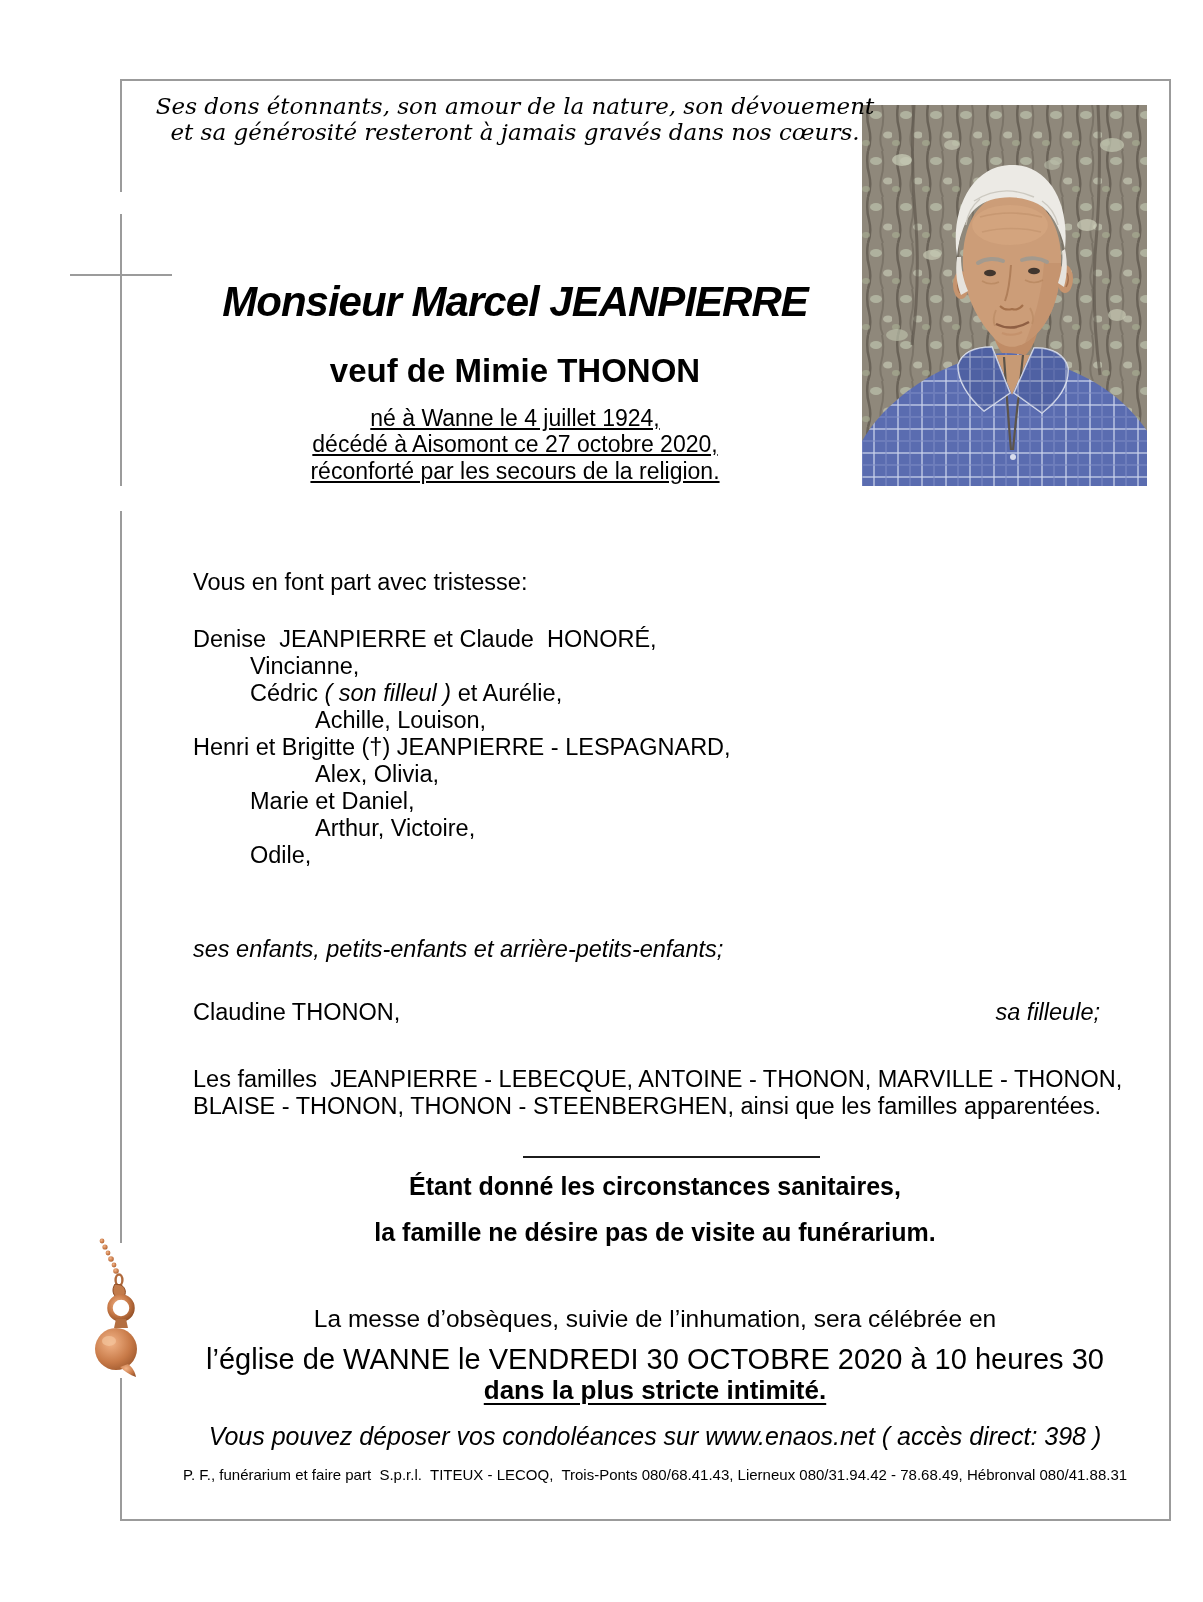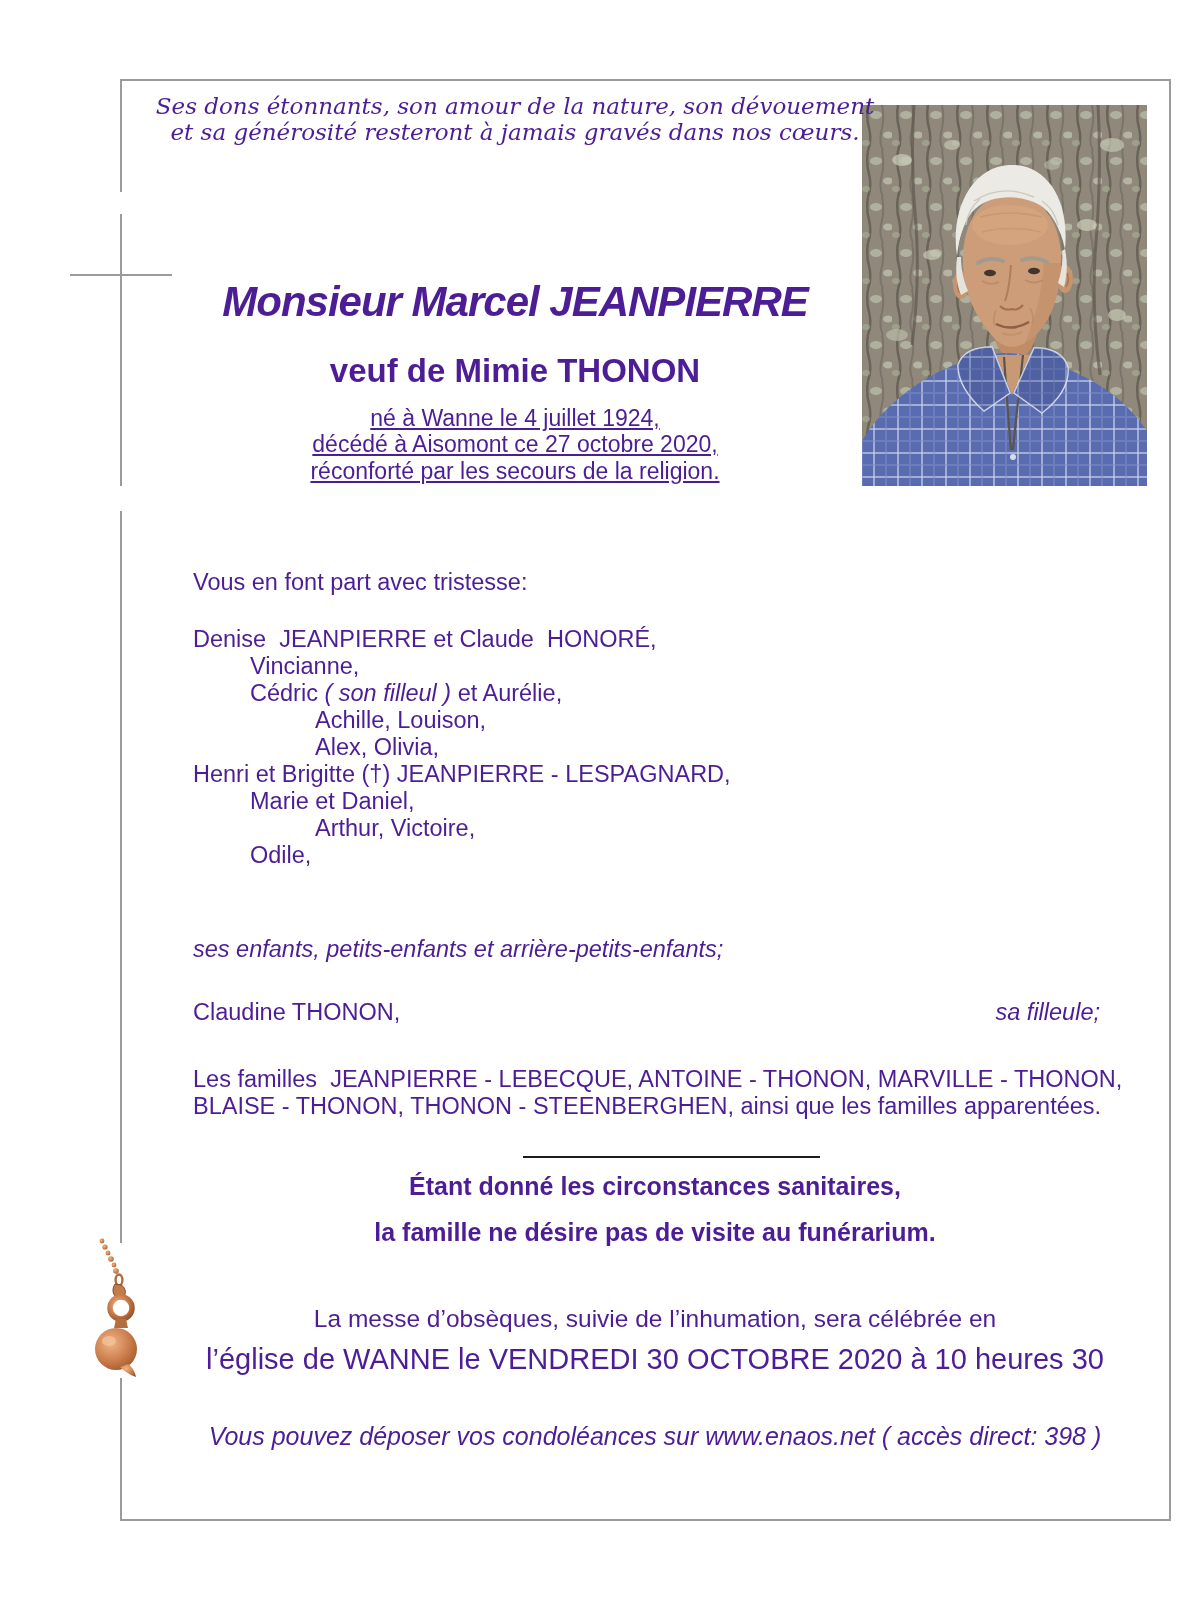--- a/index.html
+++ b/index.html
@@ -1,17 +1,17 @@
 <!DOCTYPE html>
 <html><head>
 <meta charset="utf-8">
 <style>
   html,body{margin:0;padding:0;background:#ffffff;}
   .page{position:relative;width:1203px;height:1602px;background:#ffffff;overflow:hidden;
-        font-family:"Liberation Sans", sans-serif;color:#4c1d95;}
+        font-family:"Liberation Sans", sans-serif;color:#000000;}
   .abs{position:absolute;}
   .line{white-space:pre;line-height:1.15;}
   .frame-line{position:absolute;background:#9b9b9b;}
   .sep{position:absolute;background:#1c1c1c;}
 
   
   .epitaph{left:150px;top:93px;width:730px;text-align:center;
            font-family:"DejaVu Serif", serif;font-style:italic;font-size:23px;line-height:40px;}
   .intro{left:196px;top:187px;font-size:23px;}
 
@@ -181,22 +181,22 @@
     <div class="line">réconforté par les secours de la religion.</div>
   </div>
 
   <div class="abs heading line">Vous en font part avec tristesse:</div>
 
   <div class="abs family">
     <div class="line ind0">Denise  JEANPIERRE et Claude  HONORÉ,</div>
     <div class="line ind1">Vincianne,</div>
     <div class="line ind1"><span>Cédric </span><span class="it">( son filleul )</span><span> et Aurélie,</span></div>
     <div class="line ind2">Achille, Louison,</div>
+    <div class="line ind0">Henri et Brigitte (†) JEANPIERRE - LESPAGNARD,</div>
     <div class="line ind2">Alex, Olivia,</div>
-    <div class="line ind0">Henri et Brigitte (†) JEANPIERRE - LESPAGNARD,</div>
     <div class="line ind1">Marie et Daniel,</div>
     <div class="line ind2">Arthur, Victoire,</div>
     <div class="line ind1">Odile,</div>
   </div>
 
   <div class="abs rel-children line">ses enfants, petits-enfants et arrière-petits-enfants;</div>
 
   <div class="abs godchild-row">
     <span class="gname line">Claudine THONON,</span>
     <span class="grel line">sa filleule;</span>
@@ -207,16 +207,18 @@
     <div class="line">BLAISE - THONON, THONON - STEENBERGHEN, ainsi que les familles apparentées.</div>
   </div>
 
   <div class="sep" style="left:523px;top:1156px;width:297px;height:2px;"></div>
 
   <div class="abs bottom-col covid1 line">Étant donné les circonstances sanitaires,</div>
   <div class="abs bottom-col covid2 line">la famille ne désire pas de visite au funérarium.</div>
 
   <div class="abs bottom-col mass1 line">La messe d’obsèques, suivie de l’inhumation, sera célébrée en</div>
   <div class="abs bottom-col mass2 line">l’église de WANNE le VENDREDI 30 OCTOBRE 2020 à 10 heures 30</div>
+  <div class="abs bottom-col privacy line">dans la plus stricte intimité.</div>
 
   <div class="abs bottom-col condol line">Vous pouvez déposer vos condoléances sur www.enaos.net ( accès direct: 398 )</div>
+  <div class="abs bottom-col footer line">P. F., funérarium et faire part  S.p.r.l.  TITEUX - LECOQ,  Trois-Ponts 080/68.41.43, Lierneux 080/31.94.42 - 78.68.49, Hébronval 080/41.88.31</div>
 
 </div>
 
 </body></html>

